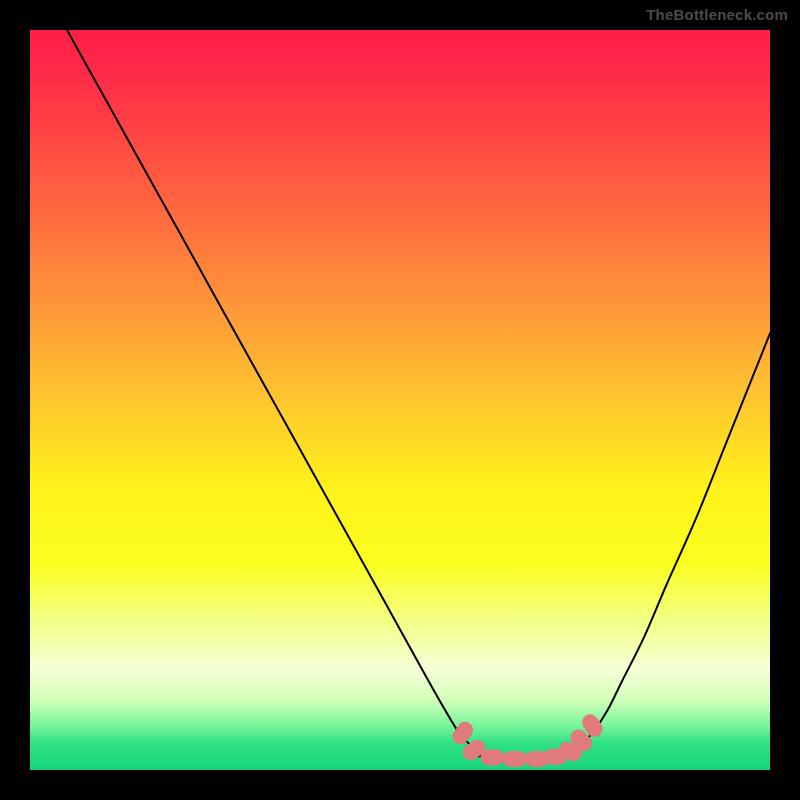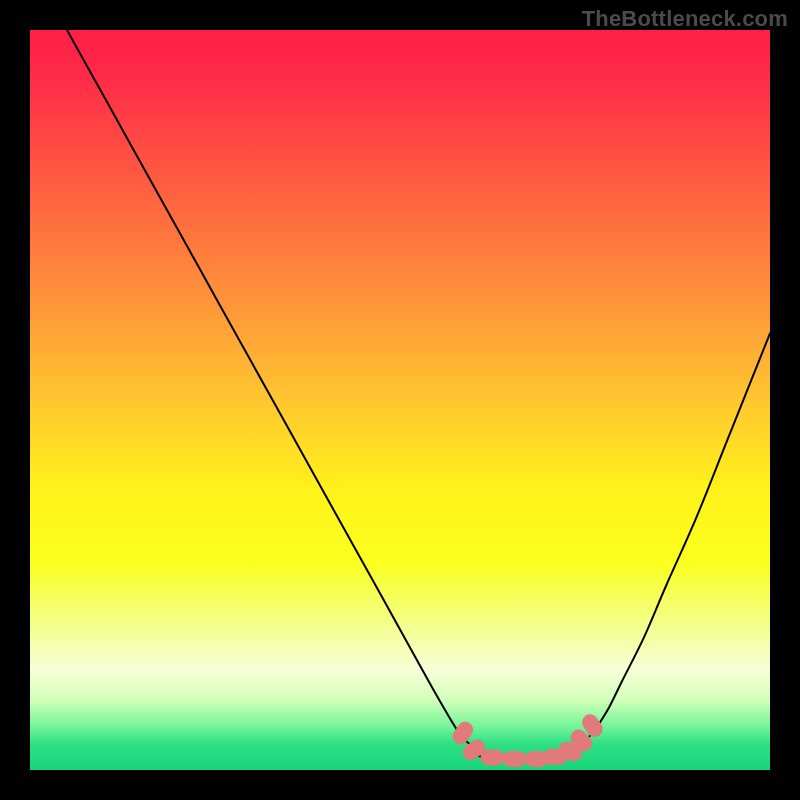--- a/index.html
+++ b/index.html
@@ -23,21 +23,21 @@
     top: 30px;
     width: 740px;
     height: 740px;
     overflow: hidden;
   }
   .watermark {
     position: absolute;
     top: 6px;
     right: 12px;
     color: #4b4b4b;
-    font-size: 22px;
+    font-size: 15px;
     font-weight: 600;
     letter-spacing: 0.2px;
     user-select: none;
   }
   svg { display: block; }
 </style>
 </head>
 <body>
 
 <div class="stage">

